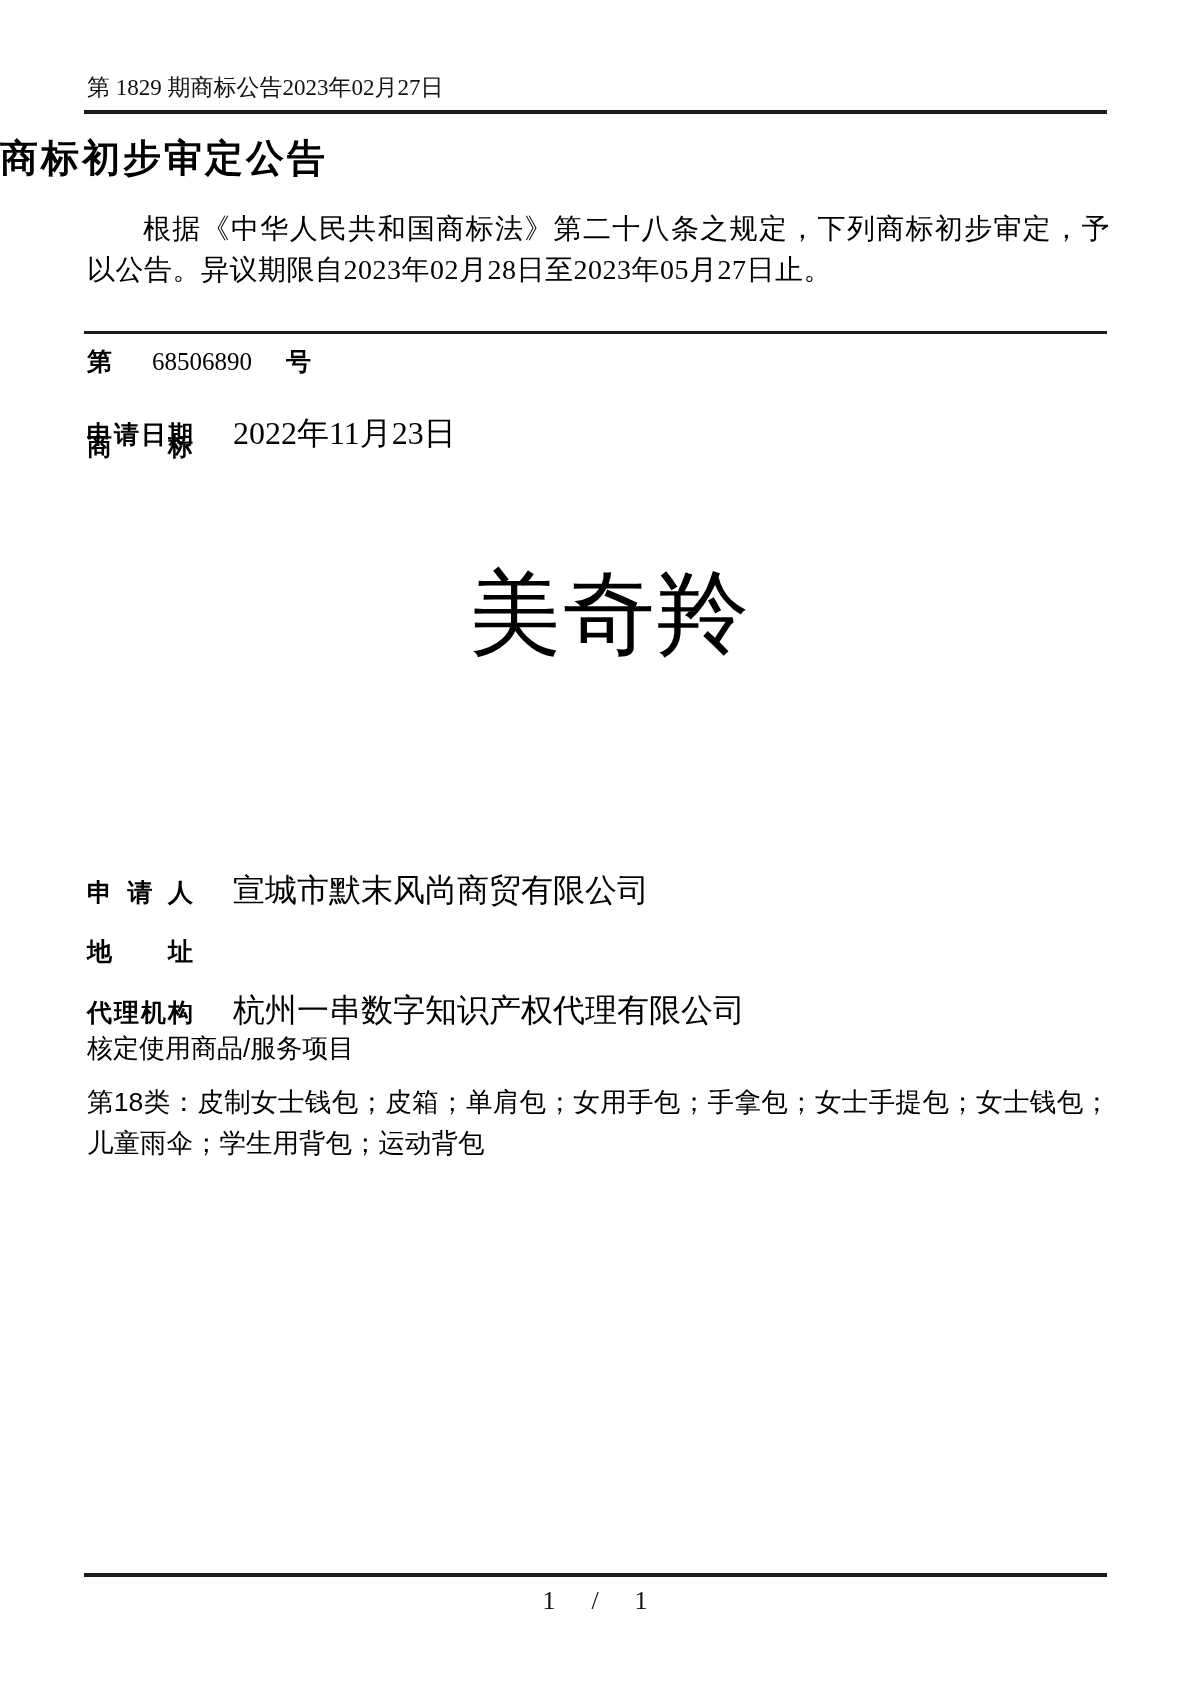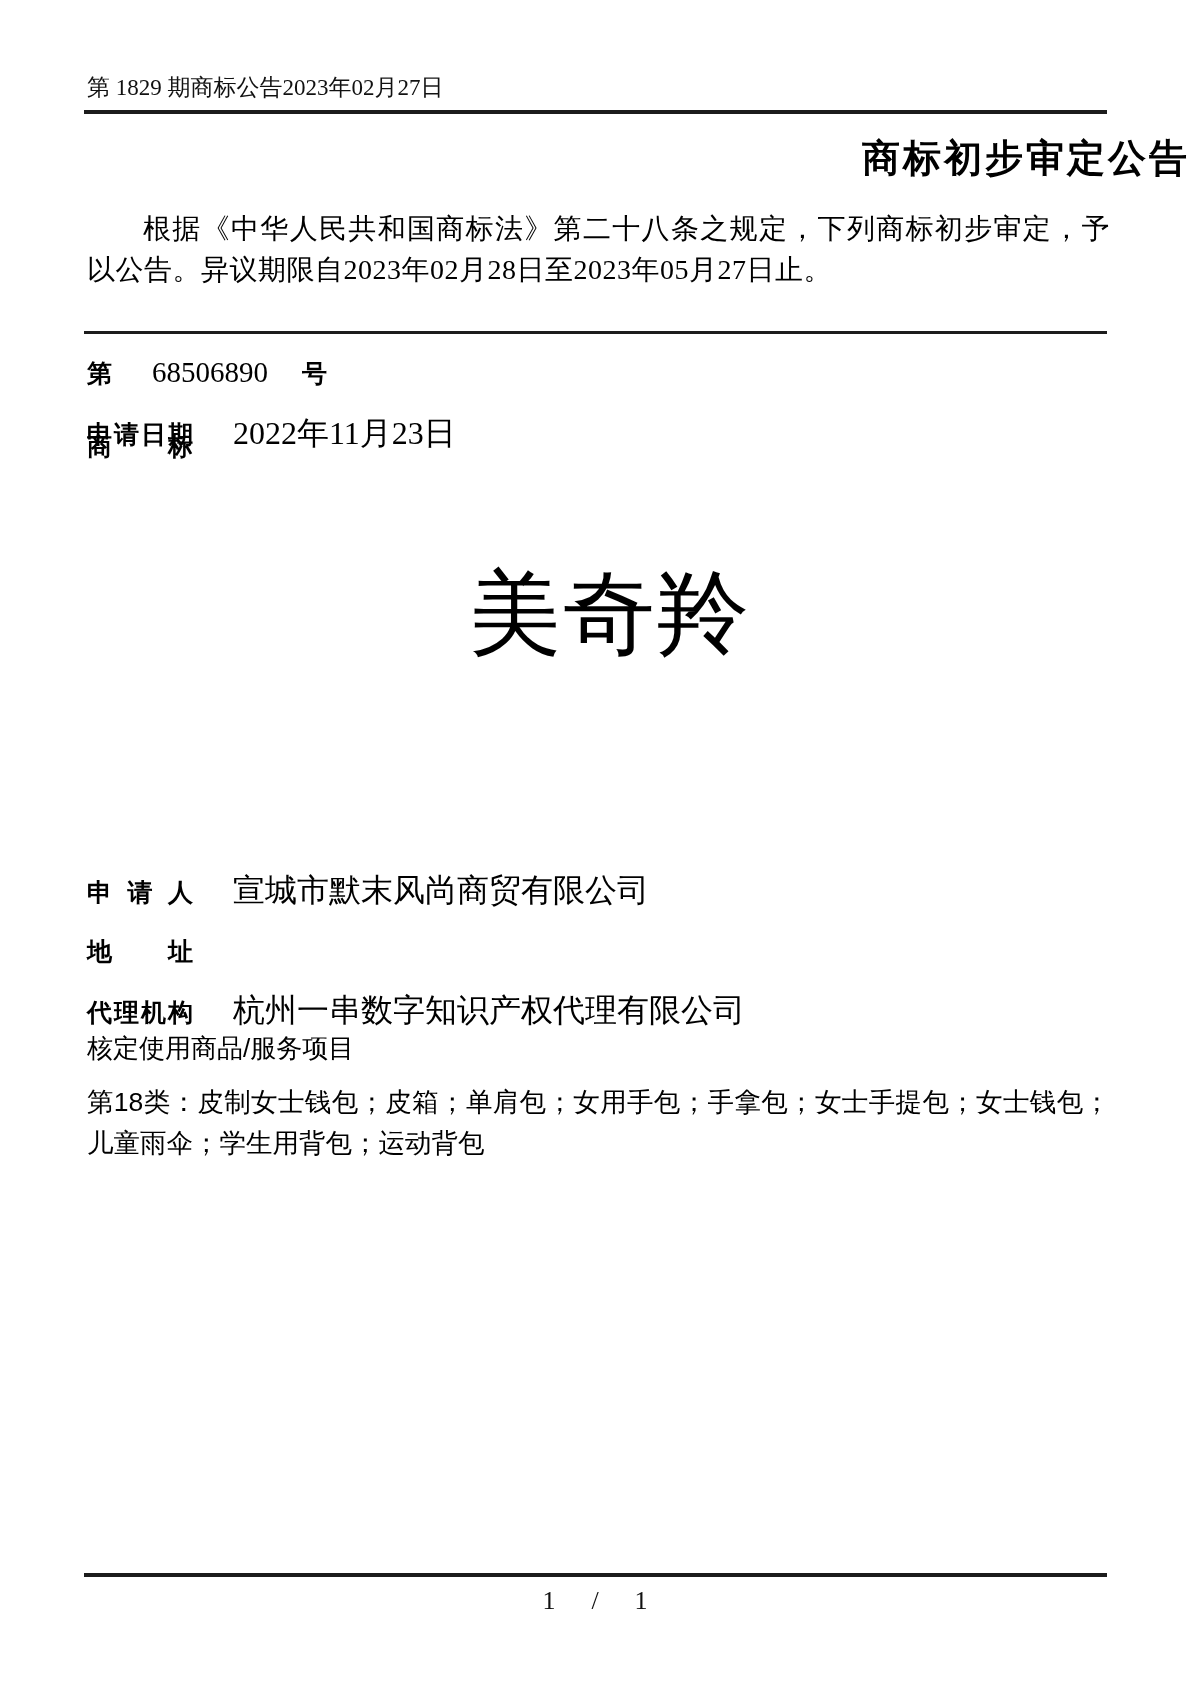--- a/index.html
+++ b/index.html
@@ -42,21 +42,21 @@
     height: 0;
     border-top: 3px solid #1c1c1c;
   }
 
   
   .title {
     position: absolute;
     top: 133px; left: 0;
     width: 100%;
     margin: 0;
-    text-align: right;
+    text-align: left;
     font-family: "Liberation Serif", serif;
     font-weight: 700;
     font-size: 38px;
     letter-spacing: 3px;
   }
   .intro {
     position: absolute;
     top: 208px; left: 87px;
     width: 1023px;
     margin: 0;
@@ -97,22 +97,22 @@
   .row-applicant { top: 869px; }
   .row-address { top: 935px; }
   .row-agency { top: 989px; }
   .b {
     font-family: "Liberation Sans", sans-serif;
     font-weight: 700;
     font-size: 25px;
   }
   .num {
     font-family: "Liberation Serif", serif;
-    font-size: 29px;
-    margin: 16px 34px 0 40px;
+    font-size: 25px;
+    margin: 8px 34px 0 40px;
   }
 
   
   .mark-text {
     position: absolute;
     top: 568px; left: 15px;
     width: 100%;
     text-align: center;
     font-family: "Liberation Serif", serif;
     font-size: 92px;

